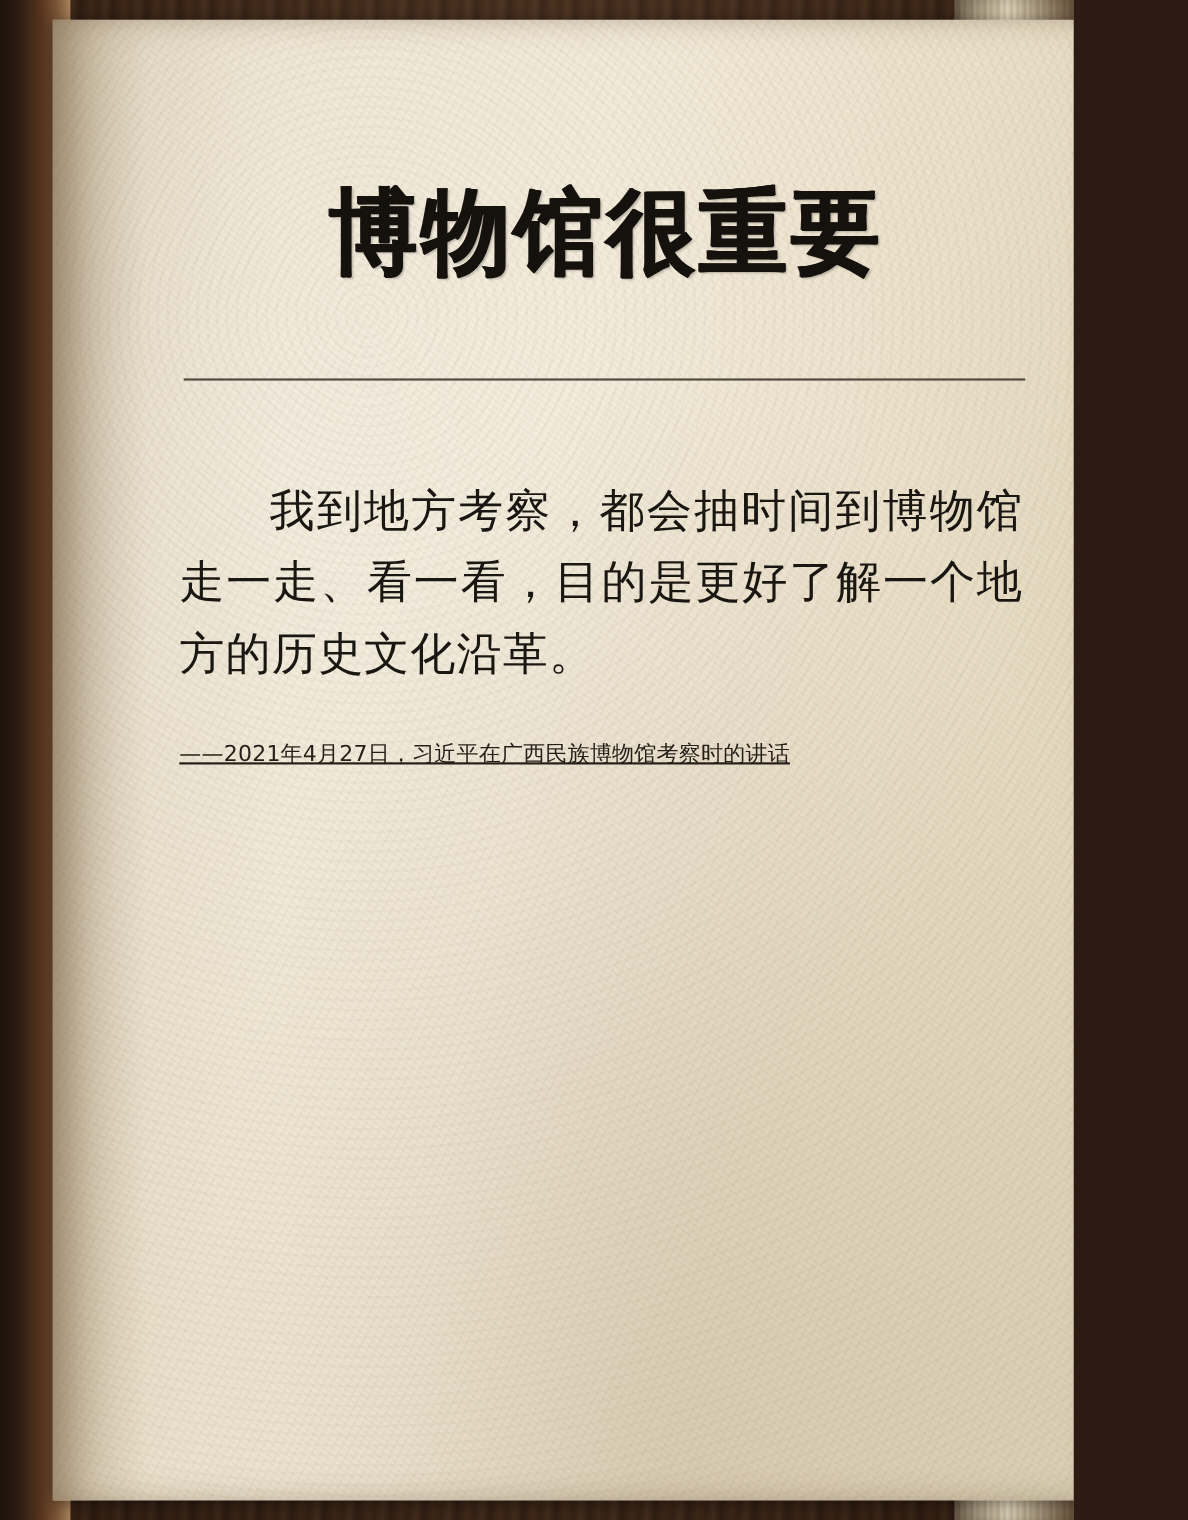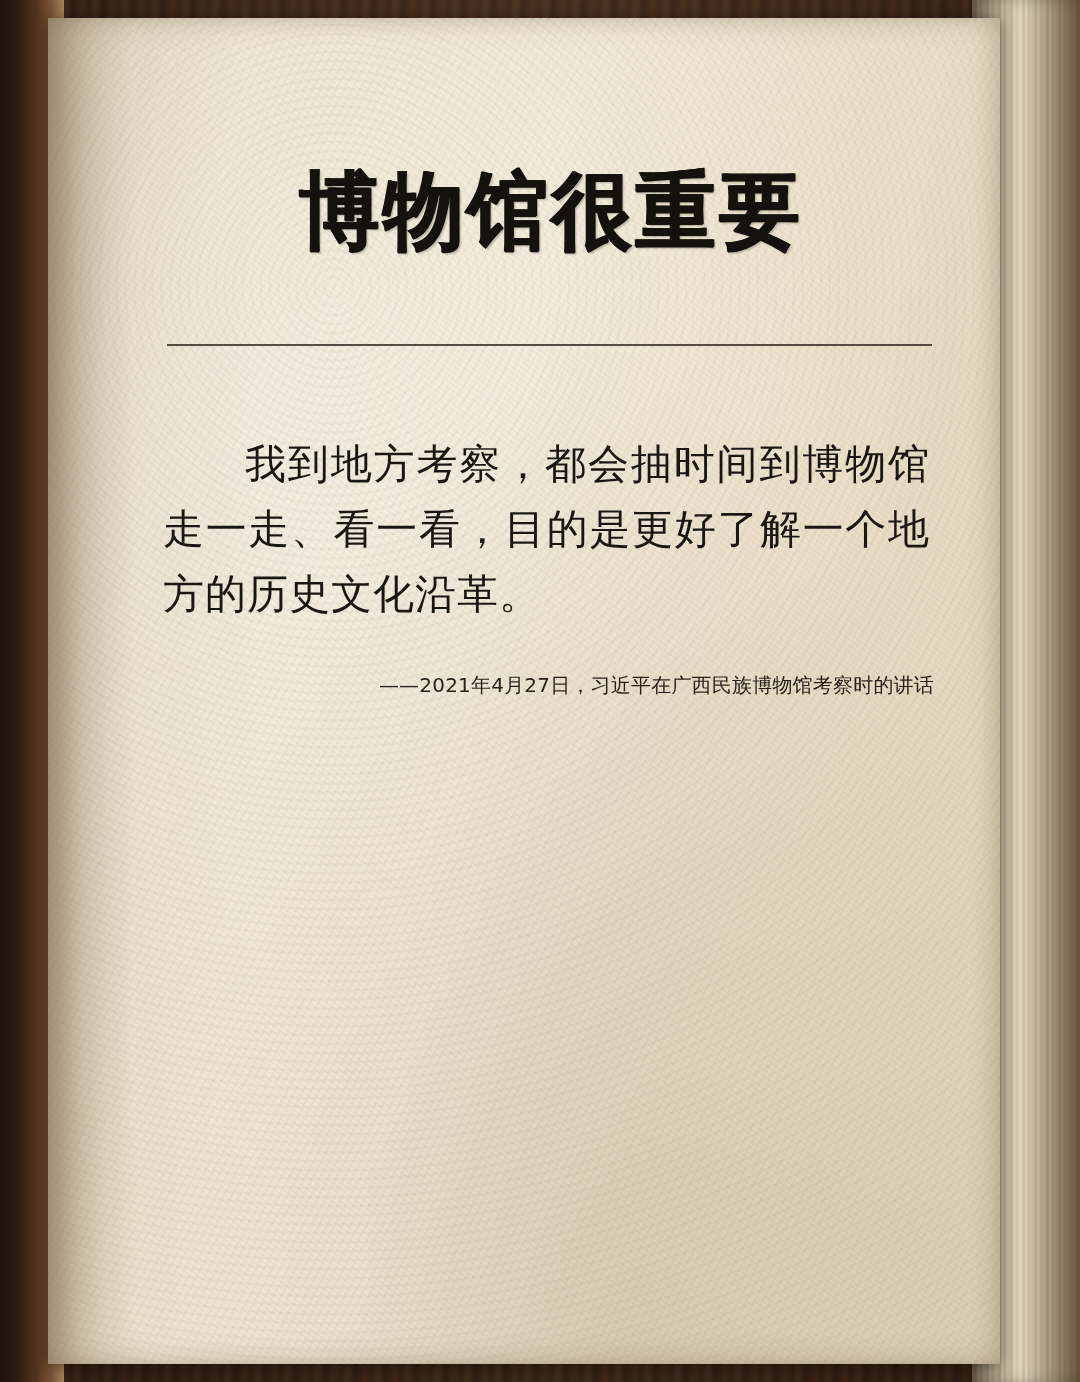--- a/index.html
+++ b/index.html
@@ -11,21 +11,21 @@
   body {
     width: 1080px;
     height: 1382px;
     overflow: hidden;
     font-family: "Liberation Serif", "DejaVu Serif", serif;
   }
 
   
   .scene {
     position: relative;
-    width: 1080px;
+    width: 976px;
     height: 1382px;
     background:
       repeating-linear-gradient(
         92deg,
         #4a2e1d 0px,
         #5a3a25 6px,
         #3f2618 13px,
         #55341f 22px,
         #472b1a 30px
       );
@@ -164,26 +164,26 @@
     font-size: 41px;
     line-height: 1.58;
     color: #1a1712;
     text-indent: 82px;
     letter-spacing: 1px;
     text-align: justify;
     padding-right: 10px;
   }
   .attribution {
     margin-top: 46px;
-    text-align: right;
     font-family: "DejaVu Sans", "Liberation Sans", sans-serif;
     font-size: 20px;
     color: #241f18;
     letter-spacing: 0.2px;
     padding-right: 6px;
+    text-decoration: underline;
   }
   .quote-block.second .attribution {
     margin-top: 96px;
   }
 </style>
 </head>
 <body>
 
 <div class="scene">
 

